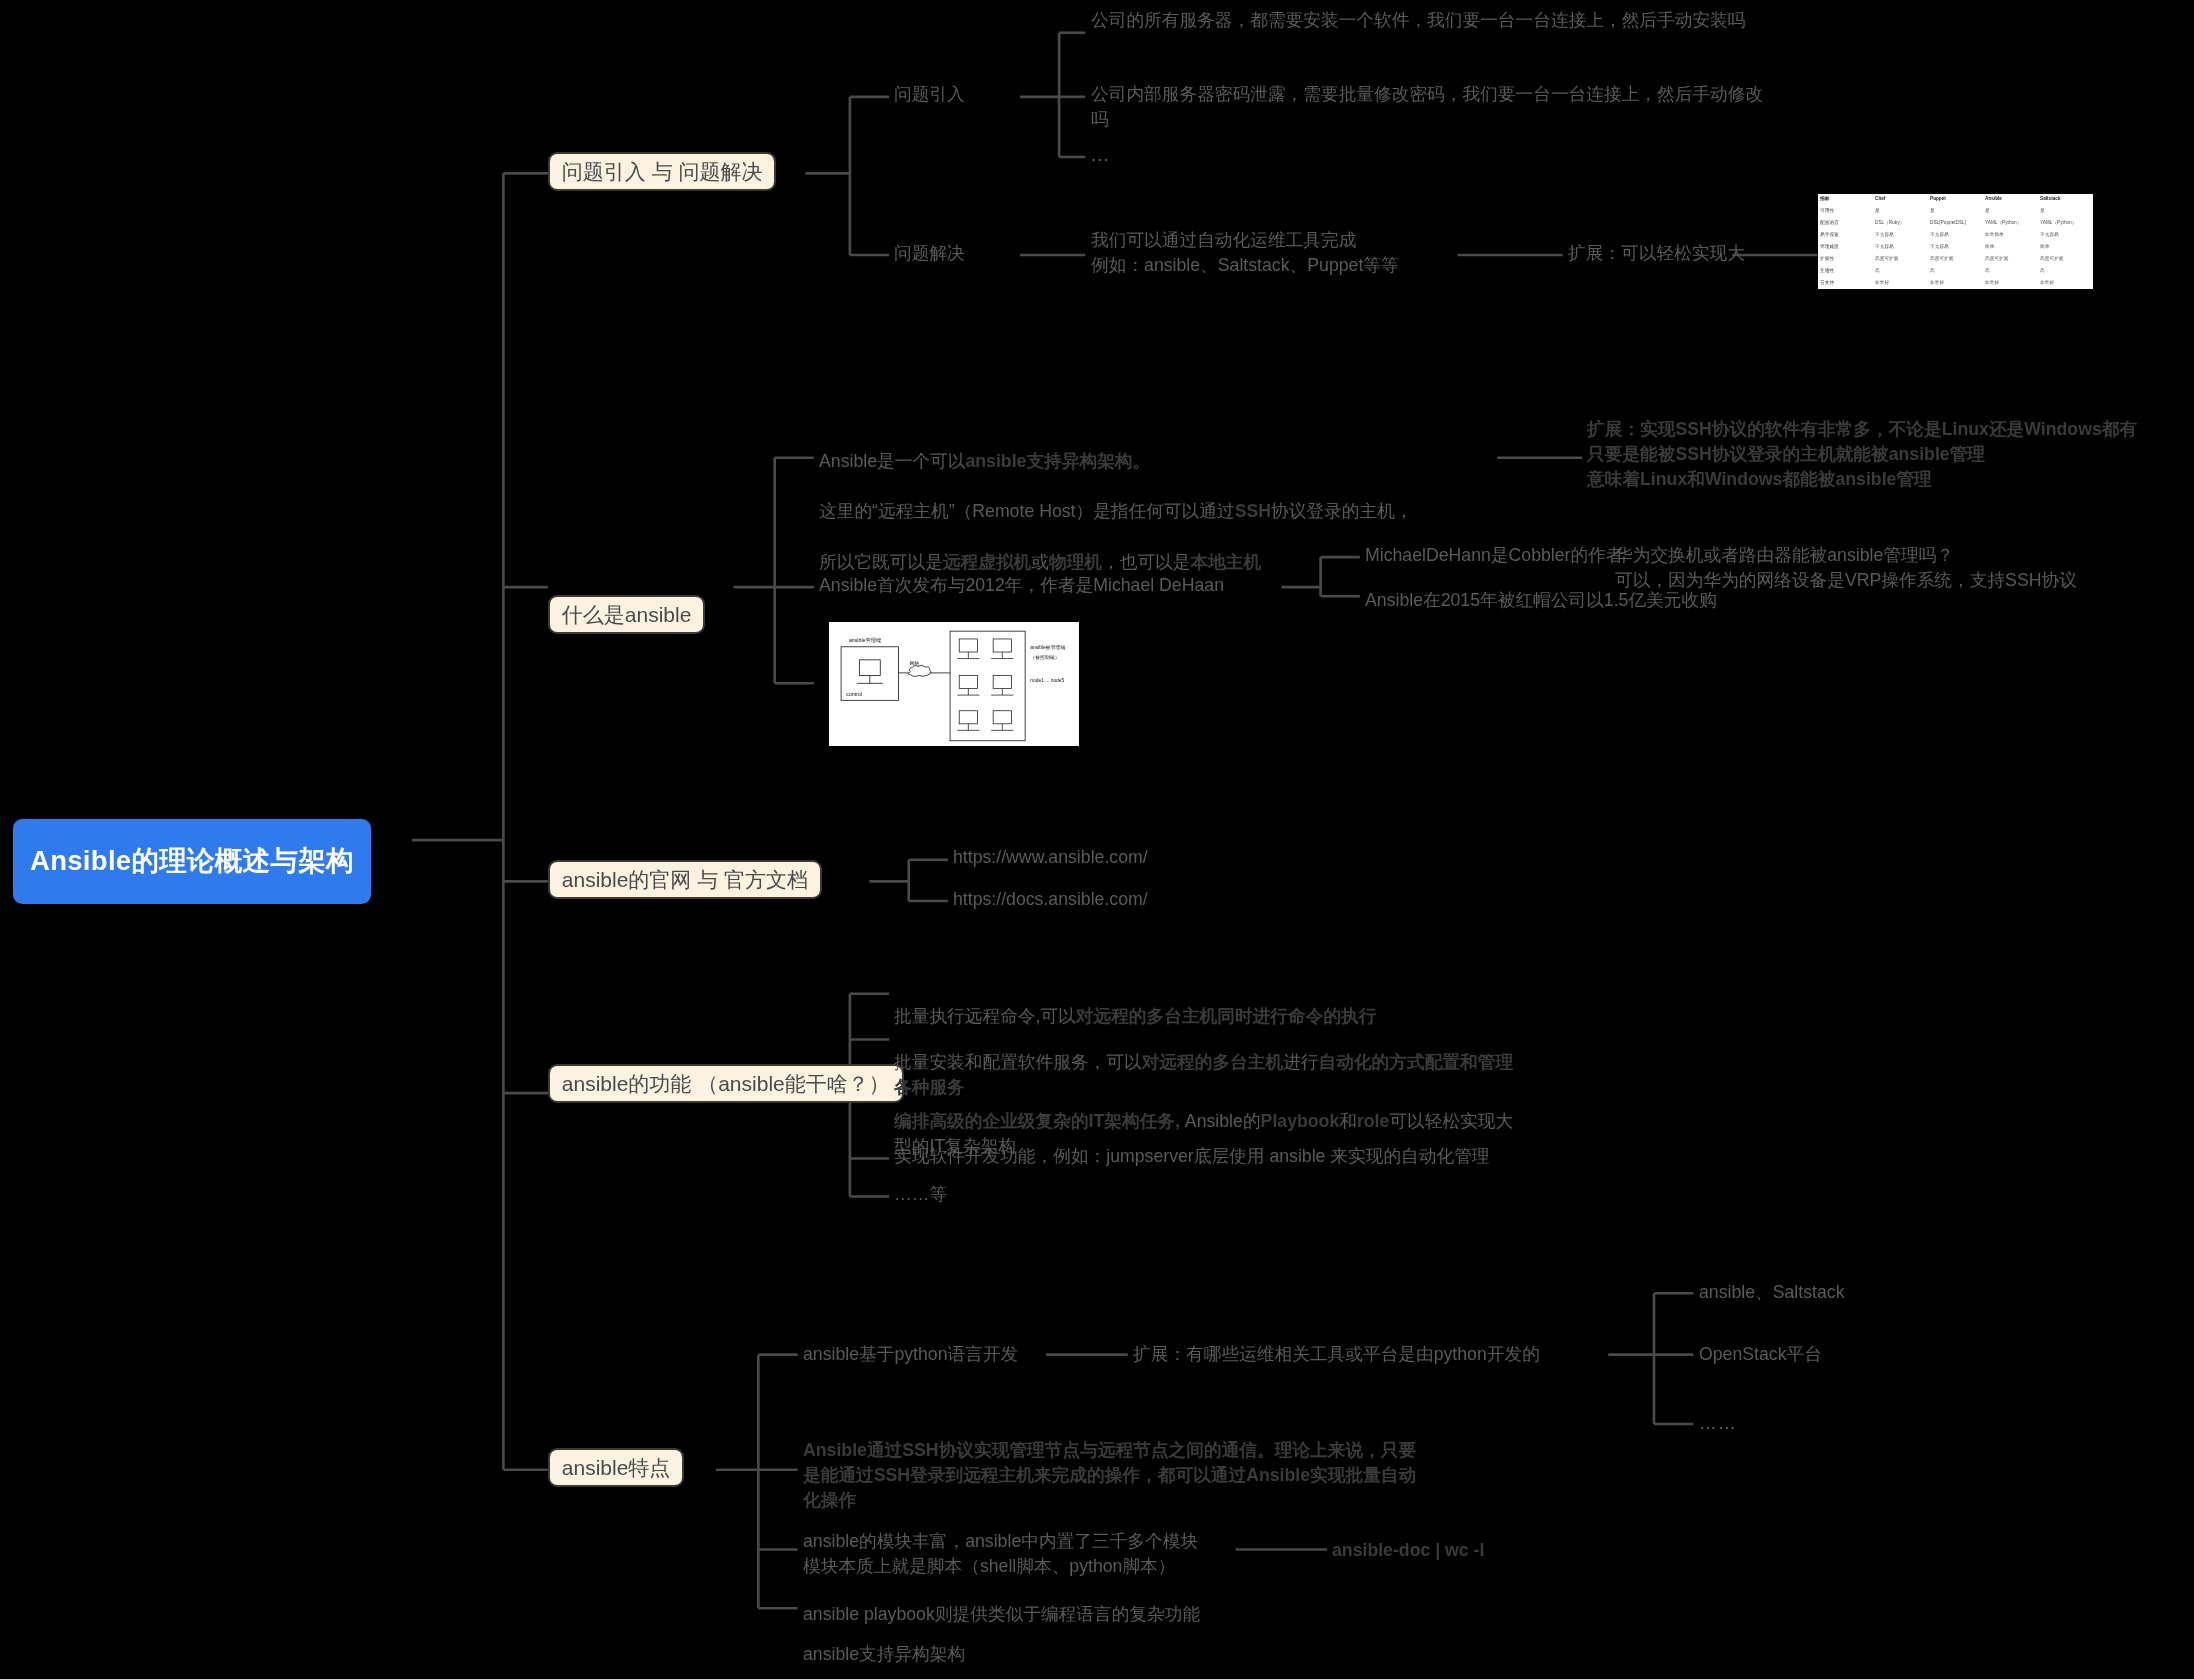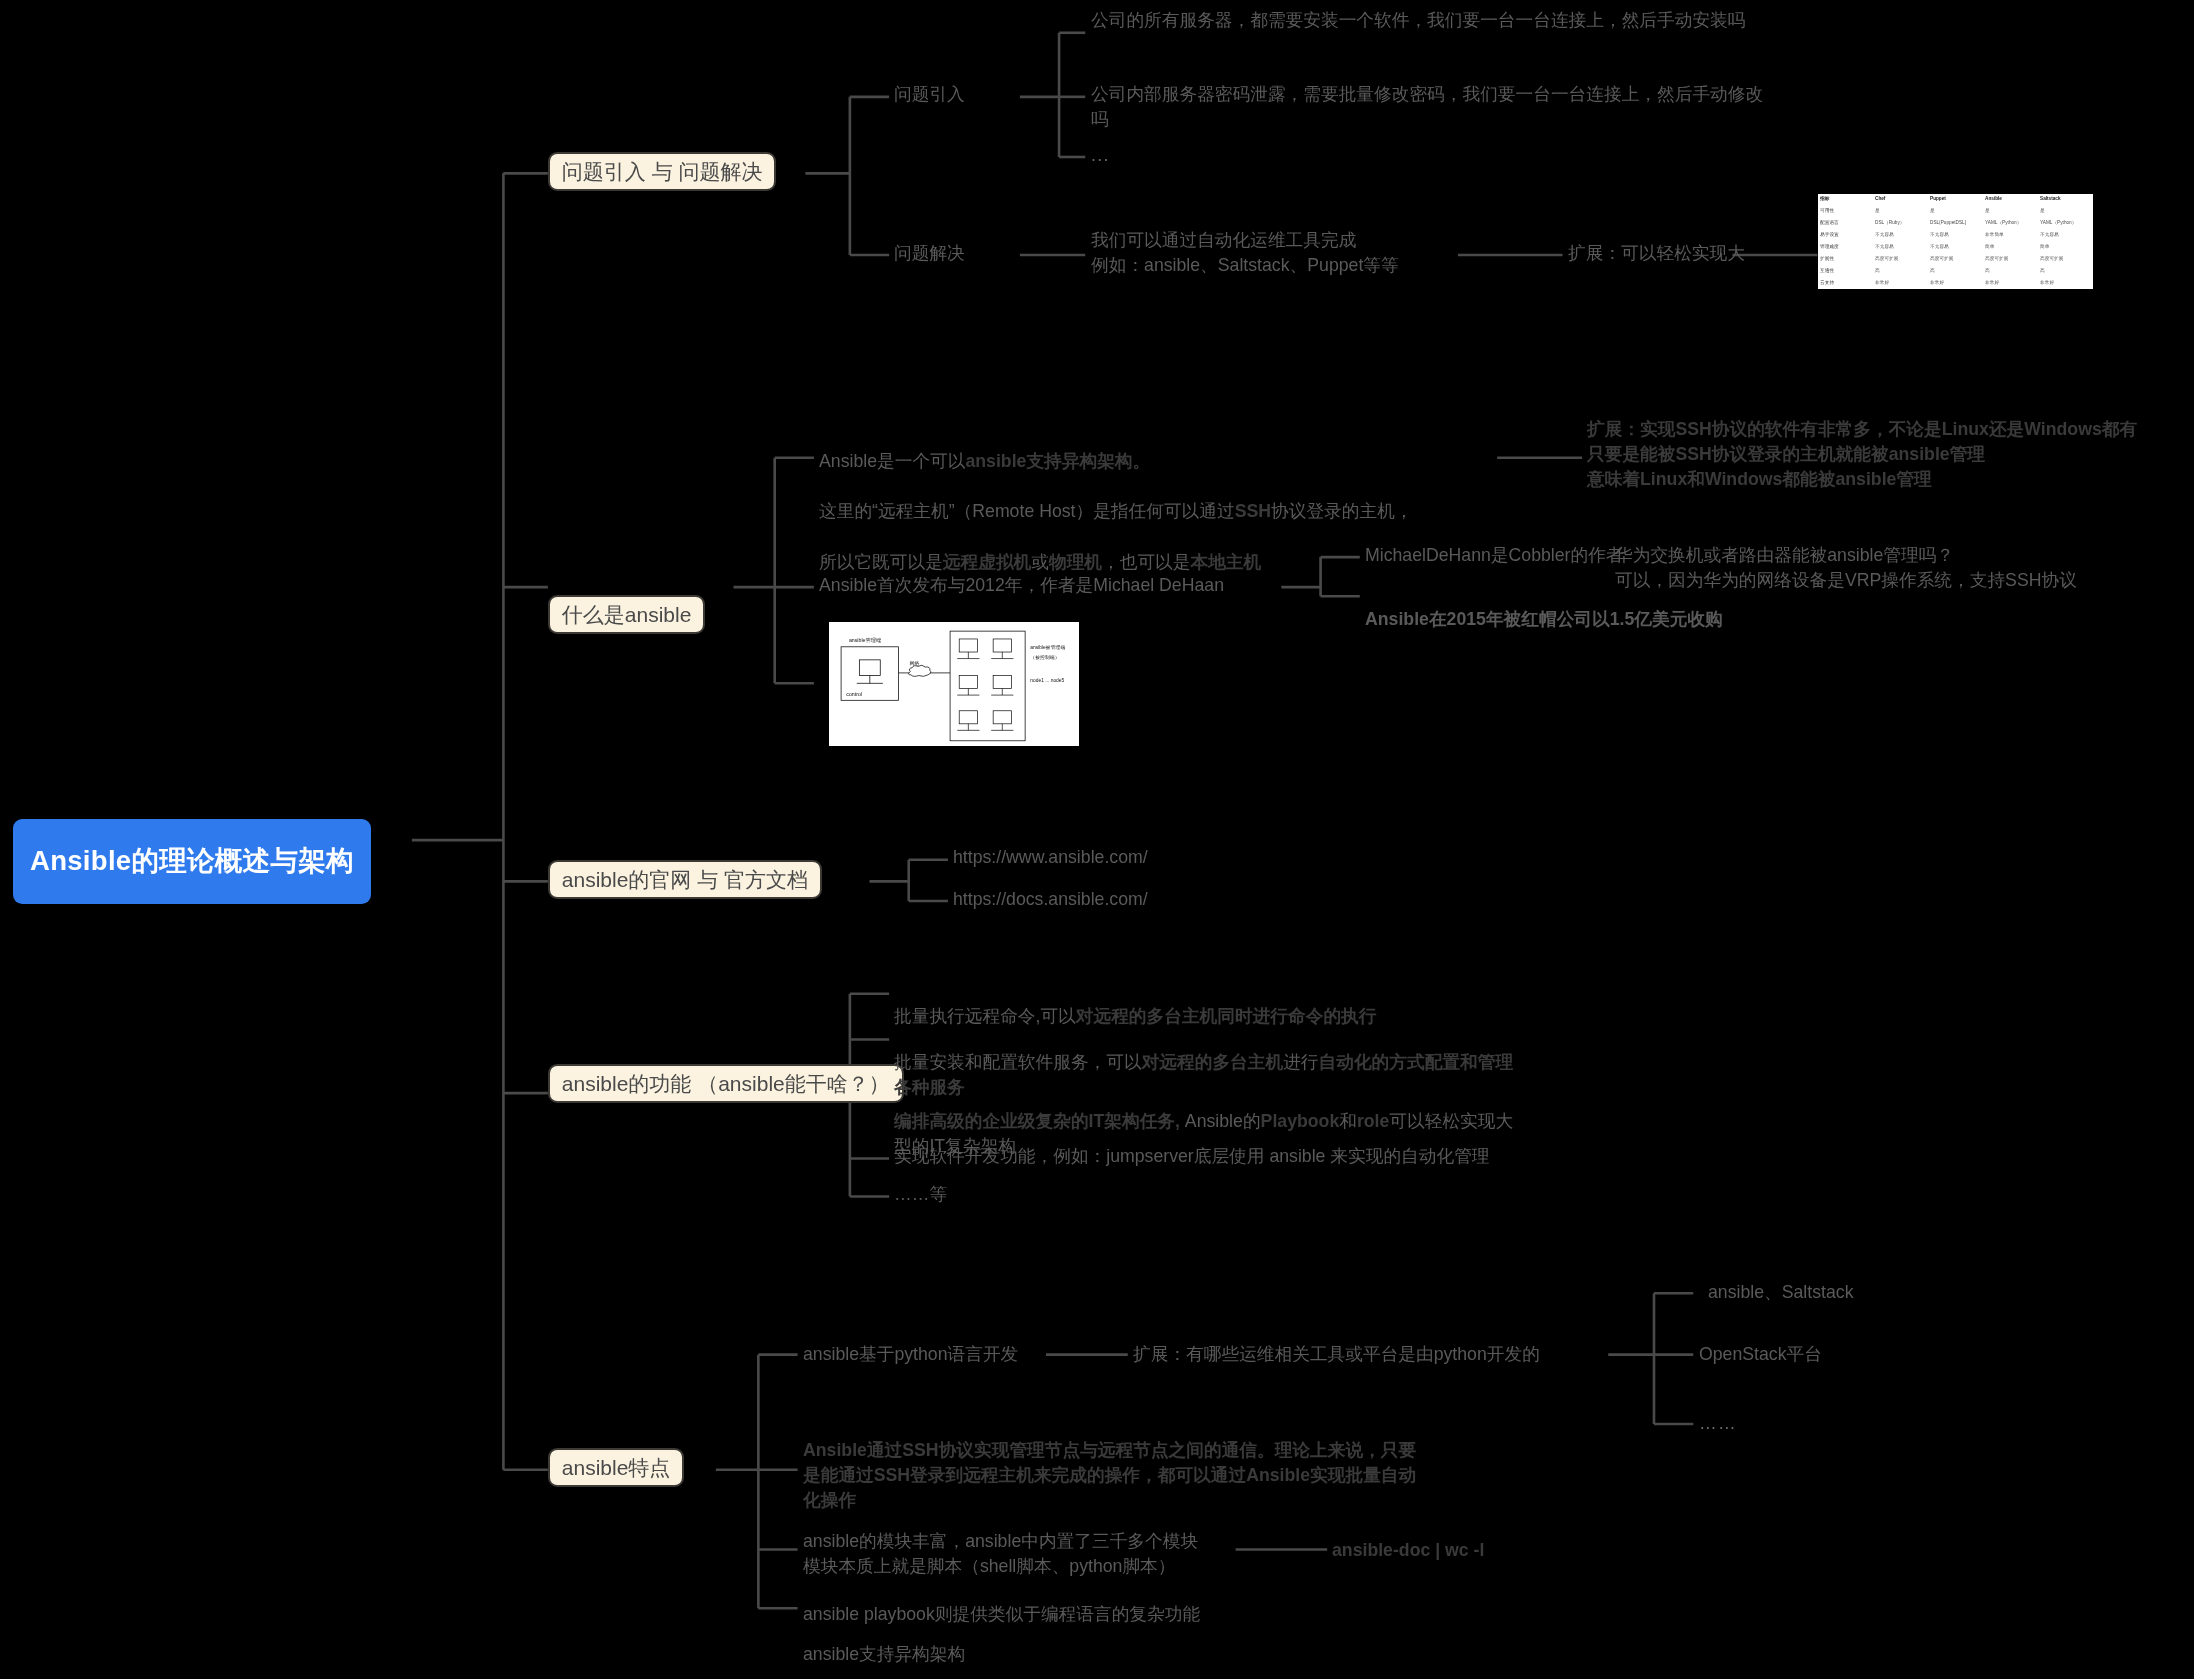--- a/index.html
+++ b/index.html
@@ -233,21 +233,21 @@
 只要是能被SSH协议登录的主机就能被ansible管理
 意味着Linux和Windows都能被ansible管理</div>
 
   <div class="node" style="left:1587px; top:543px; width:608px;margin-left:28px;">华为交换机或者路由器能被ansible管理吗？
 可以，因为华为的网络设备是VRP操作系统，支持SSH协议</div>
 
   <div class="node" style="left:819px; top:573px;">Ansible首次发布与2012年，作者是Michael DeHaan</div>
 
   <div class="node" style="left:1365px; top:543px;">MichaelDeHann是Cobbler的作者</div>
 
-  <div class="node" style="left:1365px; top:607px;font-weight:bold;">Ansible在2015年被红帽公司以1.5亿美元收购</div>
+  <div class="node" style="left:1365px; top:588px;">Ansible在2015年被红帽公司以1.5亿美元收购</div>
 
   <div class="arch" style="left:829px; top:622px; width:250px; height:124px;">
     <svg width="250" height="124" viewBox="0 0 382 190">
       <rect x="0" y="0" width="382" height="190" fill="#fff"></rect>
 
       <rect x="18" y="38" width="88" height="82" fill="none" stroke="#111" stroke-width="1.2"></rect>
       <rect x="46" y="58" width="32" height="24" fill="none" stroke="#111" stroke-width="1.2"></rect>
       <line x1="62" y1="82" x2="62" y2="94" stroke="#111" stroke-width="1.2"></line>
       <line x1="42" y1="94" x2="82" y2="94" stroke="#111" stroke-width="1.2"></line>
       <text x="30" y="30" font-size="8" fill="#111" font-family="'Liberation Sans',sans-serif">ansible管理端</text>
@@ -303,21 +303,21 @@
   </div>
 
   <div class="node" style="left:894px; top:1144px; width:772px;">实现软件开发功能，例如：jumpserver底层使用 ansible 来实现的自动化管理</div>
 
   <div class="node" style="left:894px; top:1182px;">……等</div>
 
   <div class="node" style="left:803px; top:1342px;">ansible基于python语言开发</div>
 
   <div class="node" style="left:1133px; top:1342px;">扩展：有哪些运维相关工具或平台是由python开发的</div>
 
-  <div class="node" style="left:1699px; top:1280px;margin-left:9px;">ansible、Saltstack</div>
+  <div class="node" style="left:1699px; top:1280px;">ansible、Saltstack</div>
   <div class="node" style="left:1699px; top:1342px;">OpenStack平台</div>
   <div class="node dots" style="left:1699px; top:1411px;">……</div>
 
   <div class="node b" style="left:803px; top:1438px; width:654px;">Ansible通过SSH协议实现管理节点与远程节点之间的通信。理论上来说，只要
 是能通过SSH登录到远程主机来完成的操作，都可以通过Ansible实现批量自动
 化操作</div>
 
   <div class="node" style="left:803px; top:1529px; width:654px;">ansible的模块丰富，ansible中内置了三千多个模块
 模块本质上就是脚本（shell脚本、python脚本）</div>
 

